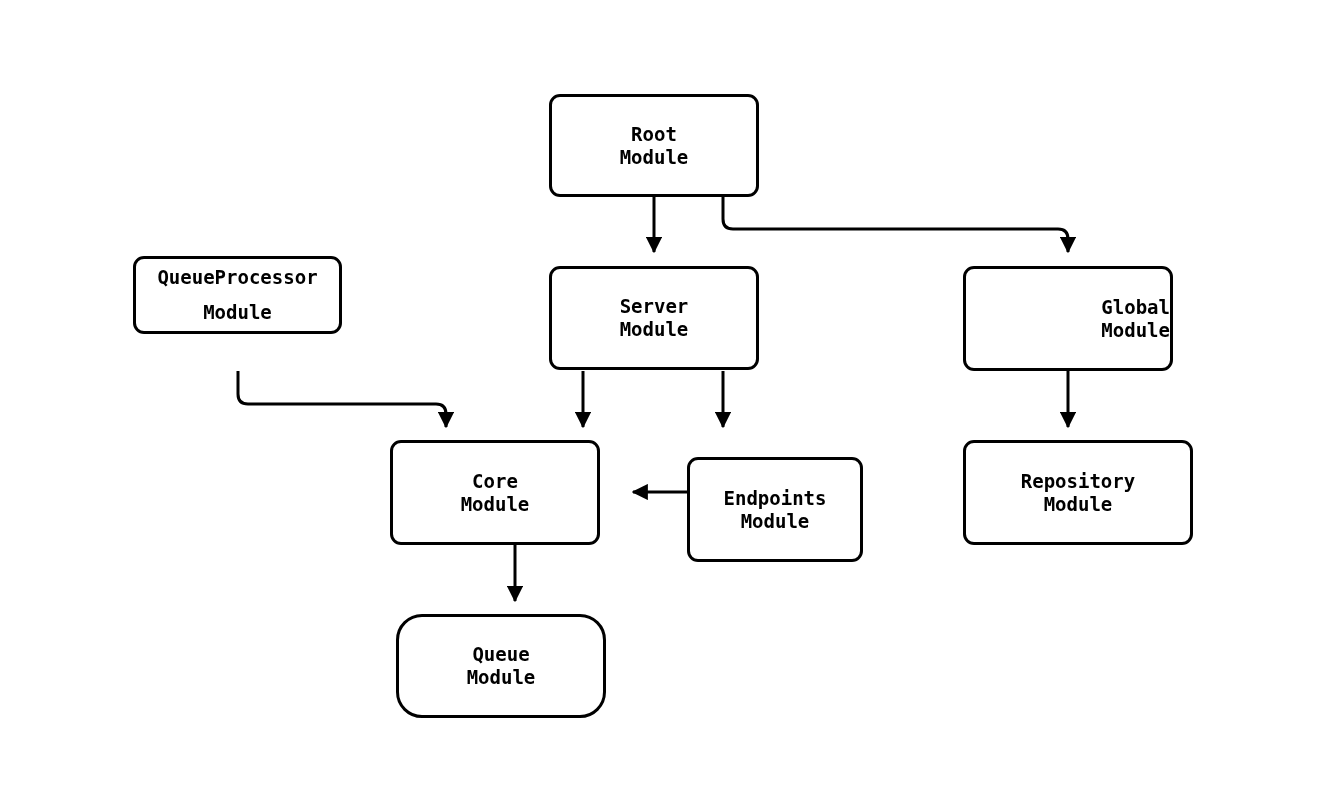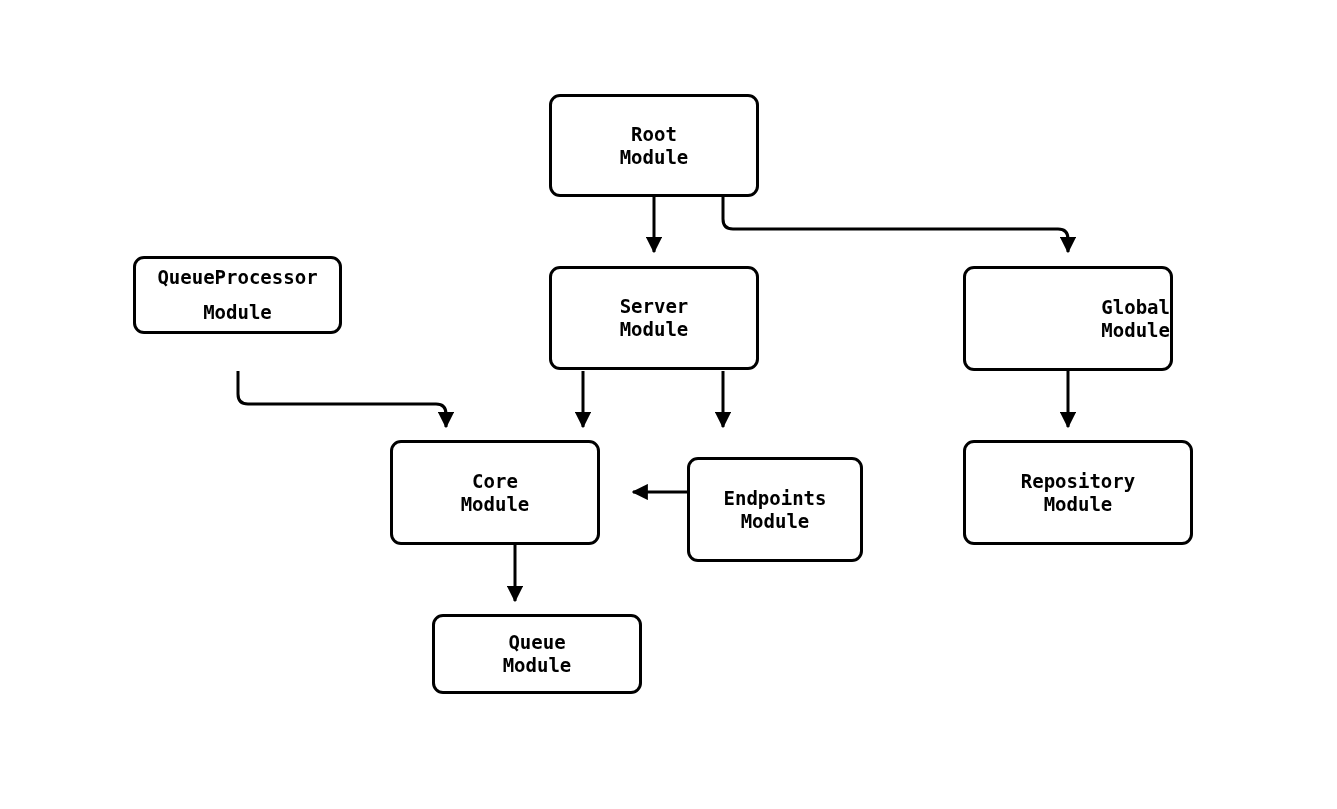--- a/index.html
+++ b/index.html
@@ -105,18 +105,18 @@
   <div class="node" id="node-endpoints" style="left: 687px; top: 440px; width: 176px; height: 105px; margin-top: 17px;">
     <span class="node-line">Endpoints</span>
     <span class="node-line">Module</span>
   </div>
 
   <div class="node" id="node-repository" style="left: 963px; top: 440px; width: 230px; height: 105px;">
     <span class="node-line">Repository</span>
     <span class="node-line">Module</span>
   </div>
 
-  <div class="node" id="node-queue" style="left: 432px; top: 614px; width: 210px; height: 80px;">
+  <div class="node" id="node-queue" style="left: 396px; top: 614px; width: 210px; height: 104px; border-radius: 26px;">
     <span class="node-line">Queue</span>
     <span class="node-line">Module</span>
   </div>
 
 </div>
 
 </body></html>

